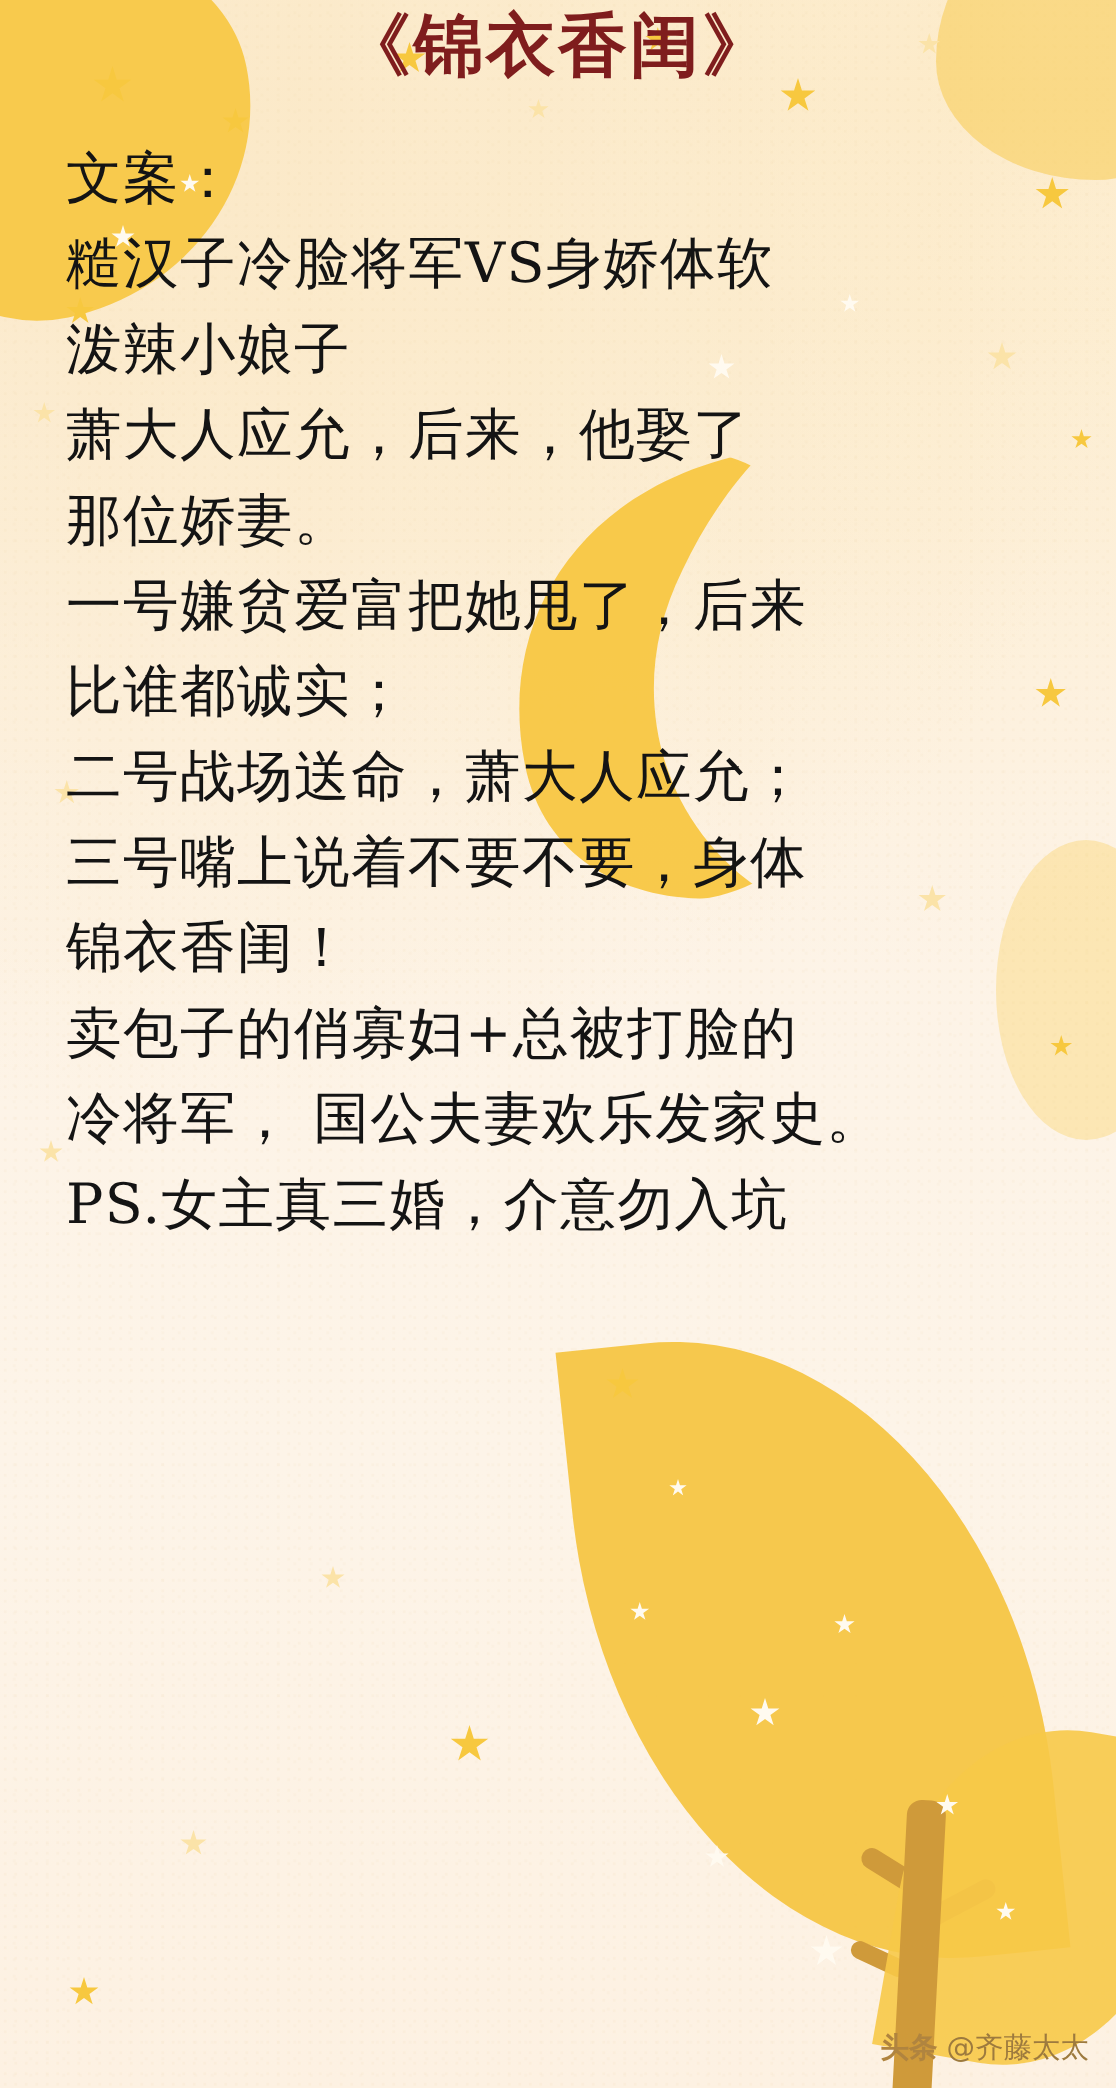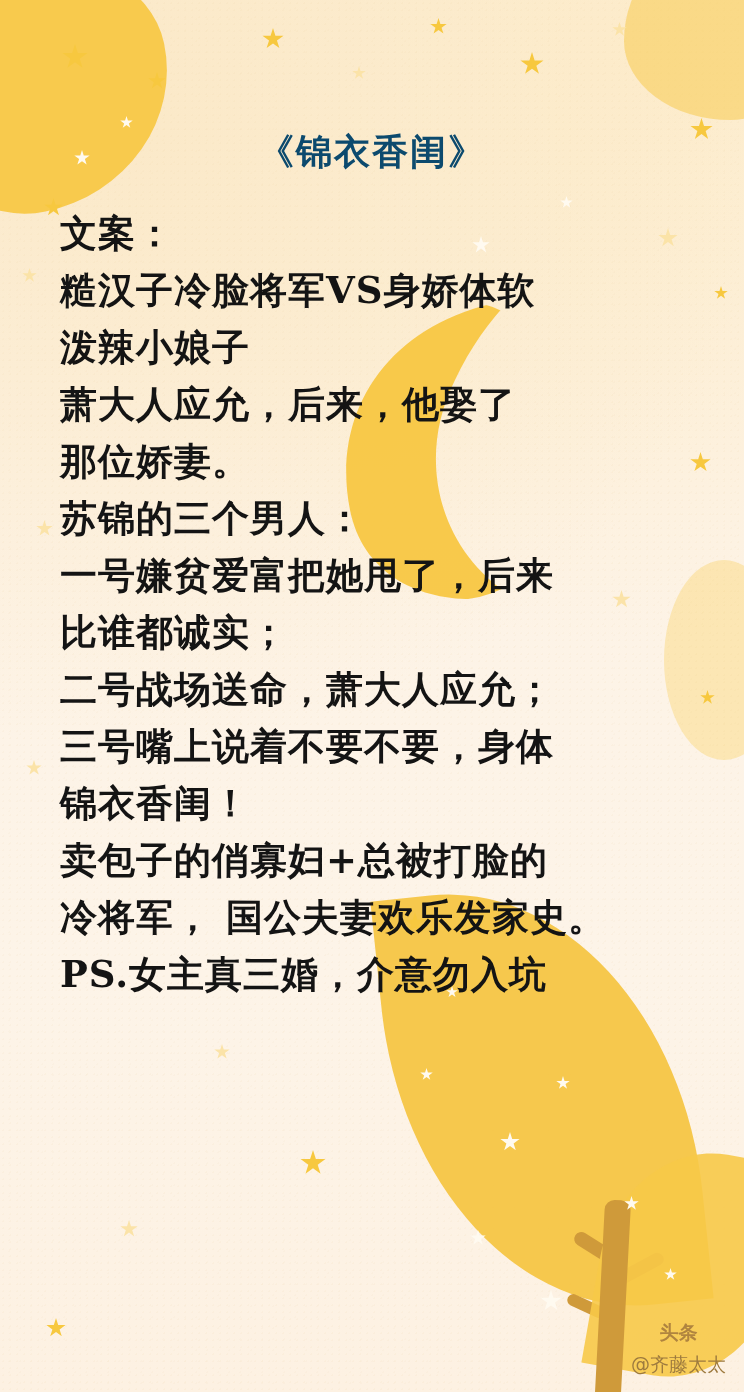--- a/index.html
+++ b/index.html
@@ -120,50 +120,47 @@
   .content {
     position: absolute;
     left: 0; top: 0;
     width: 744px;
     padding: 0;
   }
   .title {
     text-align: center;
     font-family: "DejaVu Serif", serif;
     font-weight: 700;
-    font-size: 36px;
+    font-size: 46px;
     letter-spacing: 2px;
-    color: #0c4a6e;
-    margin-top: 128px;
+    color: #7f1d1d;
   }
   .body-lines {
     margin: 28px 0 0 44px;
     width: 660px;
   }
   .line {
     font-family: "DejaVu Serif", serif;
-    font-weight: 700;
+    font-weight: 400;
     font-size: 37px;
     line-height: 57px;
     color: #141414;
     letter-spacing: 1px;
     white-space: pre;
-    margin-left: 16px;
   }
   .watermark {
     position: absolute;
     right: 18px;
     bottom: 14px;
     display: flex;
     align-items: center;
     gap: 6px;
     font-size: 19px;
     color: #9d7a3e;
     font-family: "DejaVu Sans", sans-serif;
-    flex-direction: column;
   }
   .wm-logo {
     display: inline-block;
     font-weight: 700;
     color: #b0843f;
   }
 </style>
 </head>
 <body>
 
@@ -222,21 +219,20 @@
     </div>
 
   <div class="content">
     <div class="title">《锦衣香闺》</div>
     <div class="body-lines" id="body-lines">
         <div class="line">文案：</div>
         <div class="line">糙汉子冷脸将军VS身娇体软</div>
         <div class="line">泼辣小娘子</div>
         <div class="line">萧大人应允，后来，他娶了</div>
         <div class="line">那位娇妻。</div>
-        <div class="line">苏锦的三个男人：</div>
         <div class="line">一号嫌贫爱富把她甩了，后来</div>
         <div class="line">比谁都诚实；</div>
         <div class="line">二号战场送命，萧大人应允；</div>
         <div class="line">三号嘴上说着不要不要，身体</div>
         <div class="line">锦衣香闺！</div>
         <div class="line">卖包子的俏寡妇+总被打脸的</div>
         <div class="line">冷将军， 国公夫妻欢乐发家史。</div>
         <div class="line">PS.女主真三婚，介意勿入坑</div>
       </div>
   </div>

